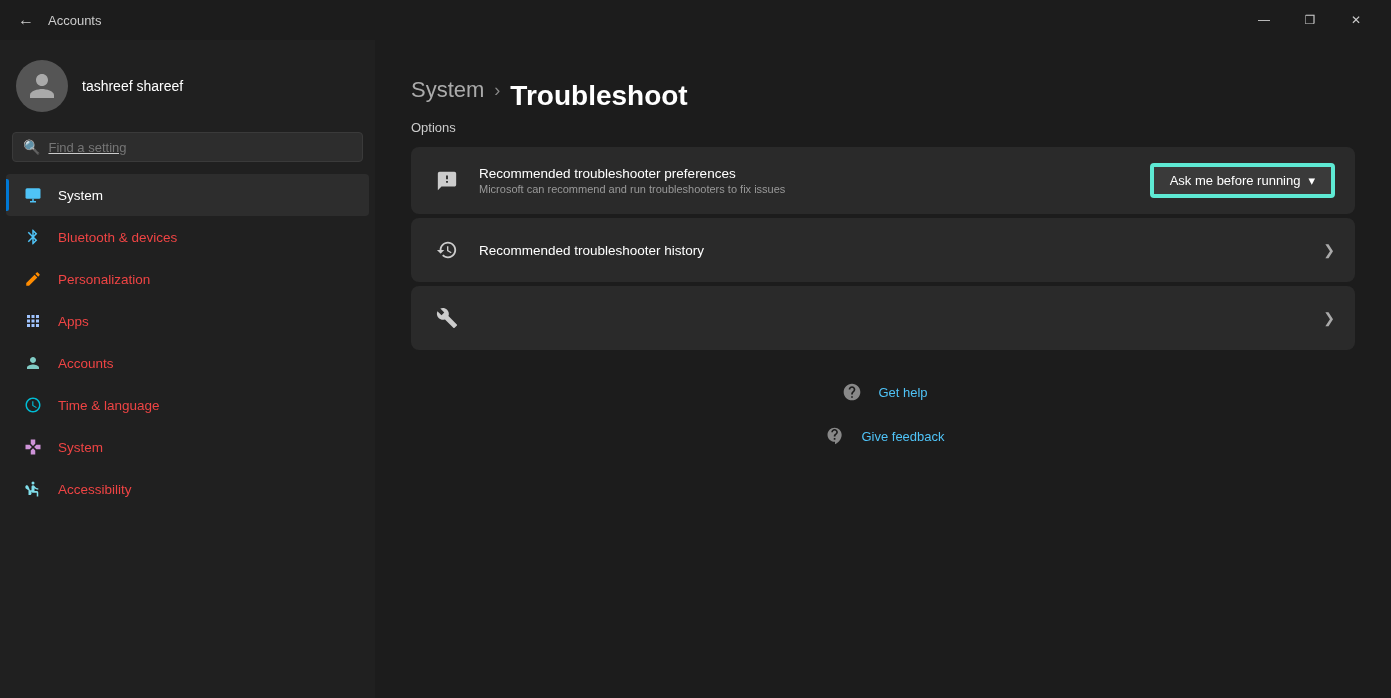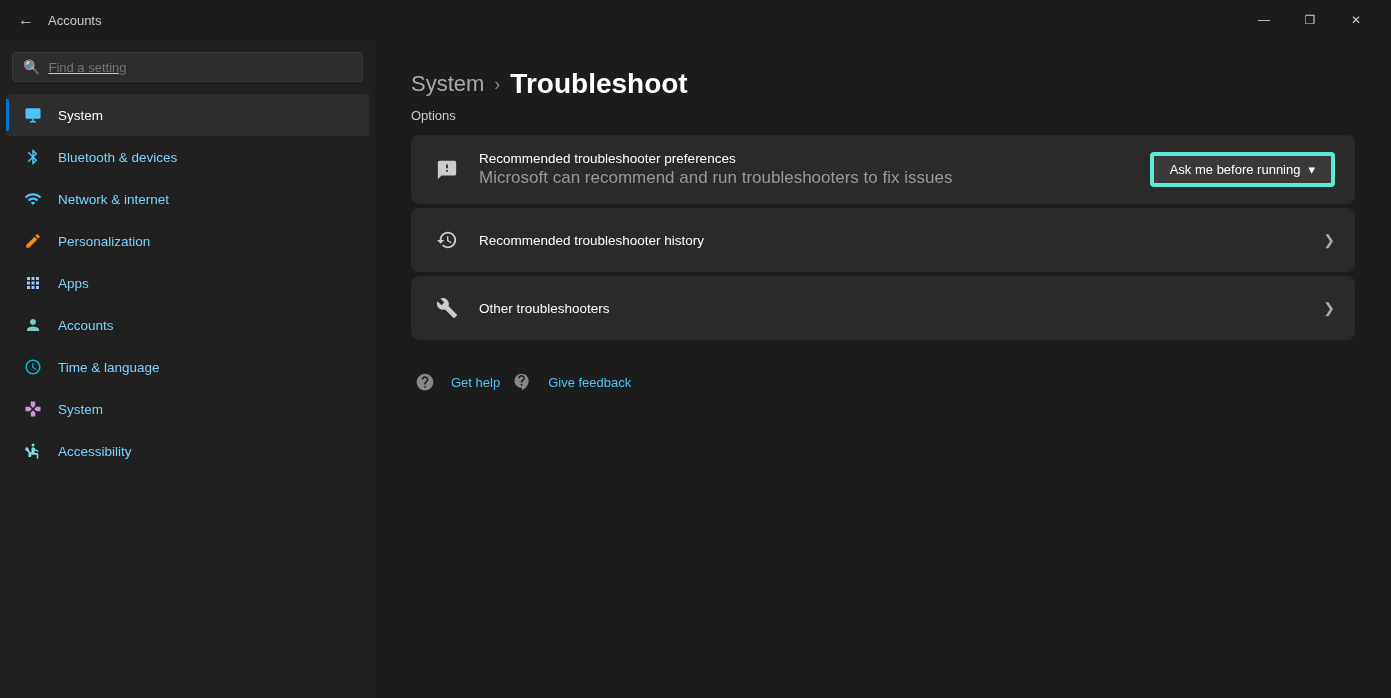--- a/index.html
+++ b/index.html
@@ -143,21 +143,21 @@
     .nav-icon {
       width: 22px;
       height: 22px;
       display: flex;
       align-items: center;
       justify-content: center;
       flex-shrink: 0;
     }
     .nav-label {
       font-size: 13.5px;
-      color: #7dd3fc;
+      color: #ef4444;
     }
     .nav-item.active .nav-label { color: #fff; }
 
     
     .content {
       flex: 1;
       background: #1c1c1c;
       padding: 28px 36px;
       overflow-y: auto;
     }
@@ -174,20 +174,21 @@
       cursor: pointer;
     }
     .breadcrumb-separator {
       font-size: 18px;
       color: #888;
     }
     .breadcrumb-current {
       font-size: 28px;
       font-weight: 600;
       color: #fff;
+      margin-top: 12px;
     }
     .section-title {
       font-size: 13px;
       color: #ccc;
       margin-bottom: 12px;
       margin-top: 8px;
     }
 
     .option-card {
       background: #2a2a2a;
@@ -214,21 +215,21 @@
     }
     .option-text {
       flex: 1;
     }
     .option-title {
       font-size: 13.5px;
       color: #fff;
       font-weight: 400;
     }
     .option-desc {
-      font-size: 17px;
+      font-size: 11px;
       color: #999;
       margin-top: 2px;
     }
     .option-control {
       display: flex;
       align-items: center;
       gap: 8px;
     }
     .dropdown-btn {
       display: flex;
@@ -246,22 +247,23 @@
     .chevron-right {
       color: #aaa;
       font-size: 14px;
       margin-left: auto;
     }
 
     
     .help-section {
       margin-top: 24px;
       display: flex;
-      flex-direction: row;
+      flex-direction: column;
       gap: 8px;
+      align-items: center;
     }
     .help-link {
       display: flex;
       align-items: center;
       gap: 12px;
       padding: 4px 0;
       cursor: pointer;
     }
     .help-link-icon {
       width: 28px;
@@ -293,20 +295,28 @@
   <div class="titlebar-controls">
     <div class="titlebar-btn">—</div>
     <div class="titlebar-btn">❐</div>
     <div class="titlebar-btn close">✕</div>
   </div>
 </div>
 
 <div class="main-container">
 
   <div class="sidebar">
+    <div class="sidebar-user">
+      <div class="avatar">
+        <svg viewBox="0 0 24 24">
+          <path d="M12 12c2.7 0 4.8-2.1 4.8-4.8S14.7 2.4 12 2.4 7.2 4.5 7.2 7.2 9.3 12 12 12zm0 2.4c-3.2 0-9.6 1.6-9.6 4.8v2.4h19.2v-2.4c0-3.2-6.4-4.8-9.6-4.8z"></path>
+        </svg>
+      </div>
+      <span class="username">tashreef shareef</span>
+    </div>
 
     <div class="search-container">
       <div class="search-box">
         <span class="search-icon">🔍</span>
         <input type="text" placeholder="Find a setting" style="">
       </div>
     </div>
 
     <div class="nav-item active">
       <div class="nav-icon icon-blue">
@@ -321,28 +331,20 @@
 
     <div class="nav-item">
       <div class="nav-icon icon-blue">
         <svg width="18" height="18" viewBox="0 0 24 24" fill="currentColor">
             <path d="M17.71 7.71L12 2h-1v7.59L6.41 5 5 6.41 10.59 12 5 17.59 6.41 19 11 14.41V22h1l5.71-5.71-4.3-4.29 4.3-4.29zM13 5.83l1.88 1.88L13 9.59V5.83zm1.88 10.46L13 18.17v-3.76l1.88 1.88z"></path>
           </svg>
       </div>
       <span class="nav-label">Bluetooth &amp; devices</span>
     </div>
 
-    <div class="nav-item">
-      <div class="nav-icon icon-blue">
-        <svg width="18" height="18" viewBox="0 0 24 24" fill="currentColor">
-            <path d="M1 9l2 2c4.97-4.97 13.03-4.97 18 0l2-2C16.93 2.93 7.08 2.93 1 9zm8 8l3 3 3-3c-1.65-1.66-4.34-1.66-6 0zm-4-4l2 2c2.76-2.76 7.24-2.76 10 0l2-2C15.14 9.14 8.87 9.14 5 13z"></path>
-          </svg>
-      </div>
-      <span class="nav-label">Network &amp; internet</span>
-    </div>
 
     <div class="nav-item">
       <div class="nav-icon icon-orange">
         <svg width="18" height="18" viewBox="0 0 24 24" fill="currentColor">
             <path d="M3 17.25V21h3.75L17.81 9.94l-3.75-3.75L3 17.25zM20.71 7.04c.39-.39.39-1.02 0-1.41l-2.34-2.34c-.39-.39-1.02-.39-1.41 0l-1.83 1.83 3.75 3.75 1.83-1.83z"></path>
           </svg>
       </div>
       <span class="nav-label">Personalization</span>
     </div>
 
@@ -436,23 +438,20 @@
       </div>
     </div>
 
     <div class="option-card" style="margin-top:4px;">
       <div class="option-item">
         <div class="option-icon">
           <svg width="22" height="22" viewBox="0 0 24 24" fill="currentColor" style="color:#ccc;">
               <path d="M22.7 19l-9.1-9.1c.9-2.3.4-5-1.5-6.9-2-2-5-2.4-7.4-1.3L9 6 6 9 1.6 4.7C.4 7.1.9 10.1 2.9 12.1c1.9 1.9 4.6 2.4 6.9 1.5l9.1 9.1c.4.4 1 .4 1.4 0l2.3-2.3c.5-.4.5-1.1.1-1.4z"></path>
             </svg>
         </div>
-        <div class="option-text">
-          <div class="option-title">Other troubleshooters</div>
-        </div>
         <span class="chevron-right">❯</span>
       </div>
     </div>
 
     <div class="help-section">
       <div class="help-link">
         <div class="help-link-icon">
           <svg width="20" height="20" viewBox="0 0 24 24" fill="currentColor" style="color:#888;">
               <path d="M12 2C6.48 2 2 6.48 2 12s4.48 10 10 10 10-4.48 10-10S17.52 2 12 2zm1 17h-2v-2h2v2zm2.07-7.75l-.9.92C13.45 12.9 13 13.5 13 15h-2v-.5c0-1.1.45-2.1 1.17-2.83l1.24-1.26c.37-.36.59-.86.59-1.41 0-1.1-.9-2-2-2s-2 .9-2 2H8c0-2.21 1.79-4 4-4s4 1.79 4 4c0 .88-.36 1.68-.93 2.25z"></path>
             </svg>

